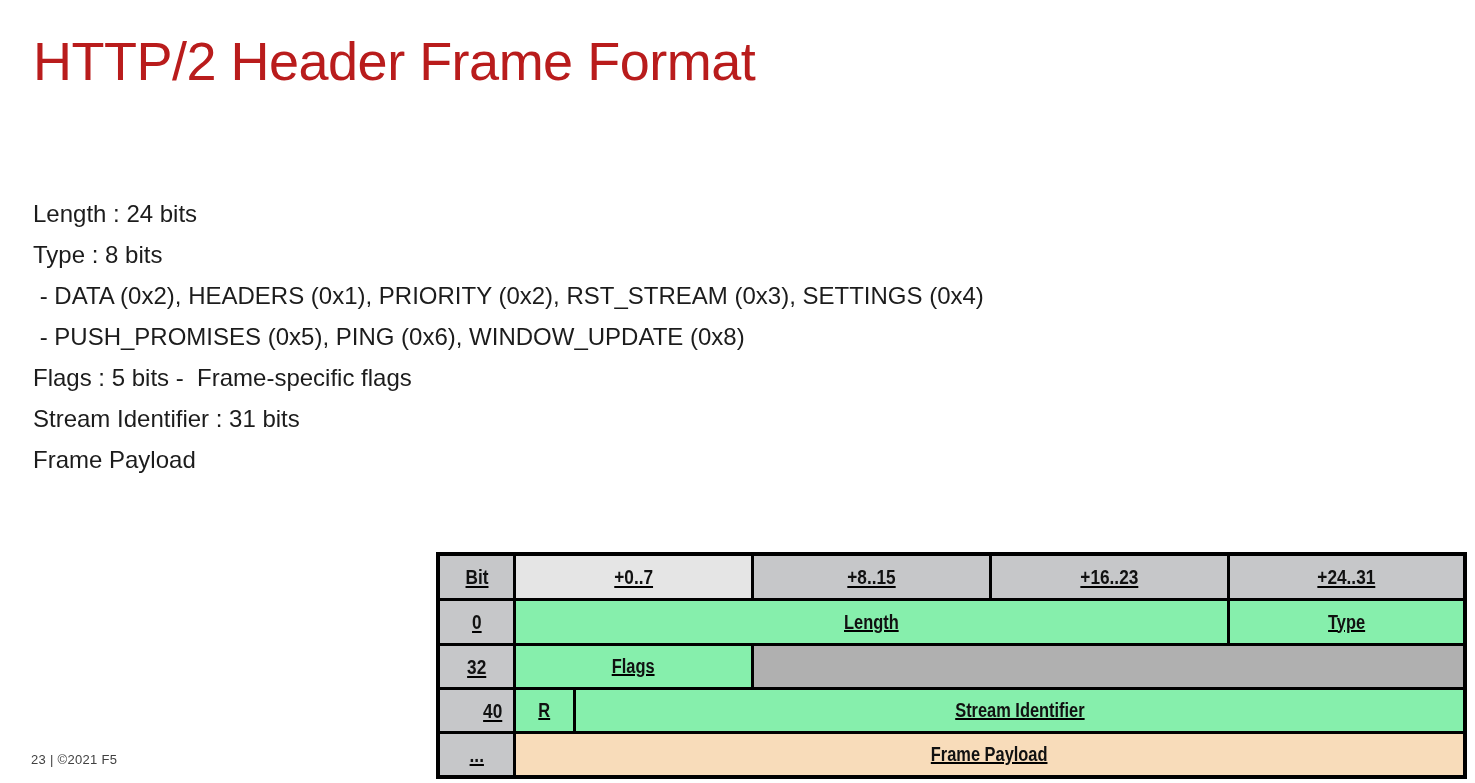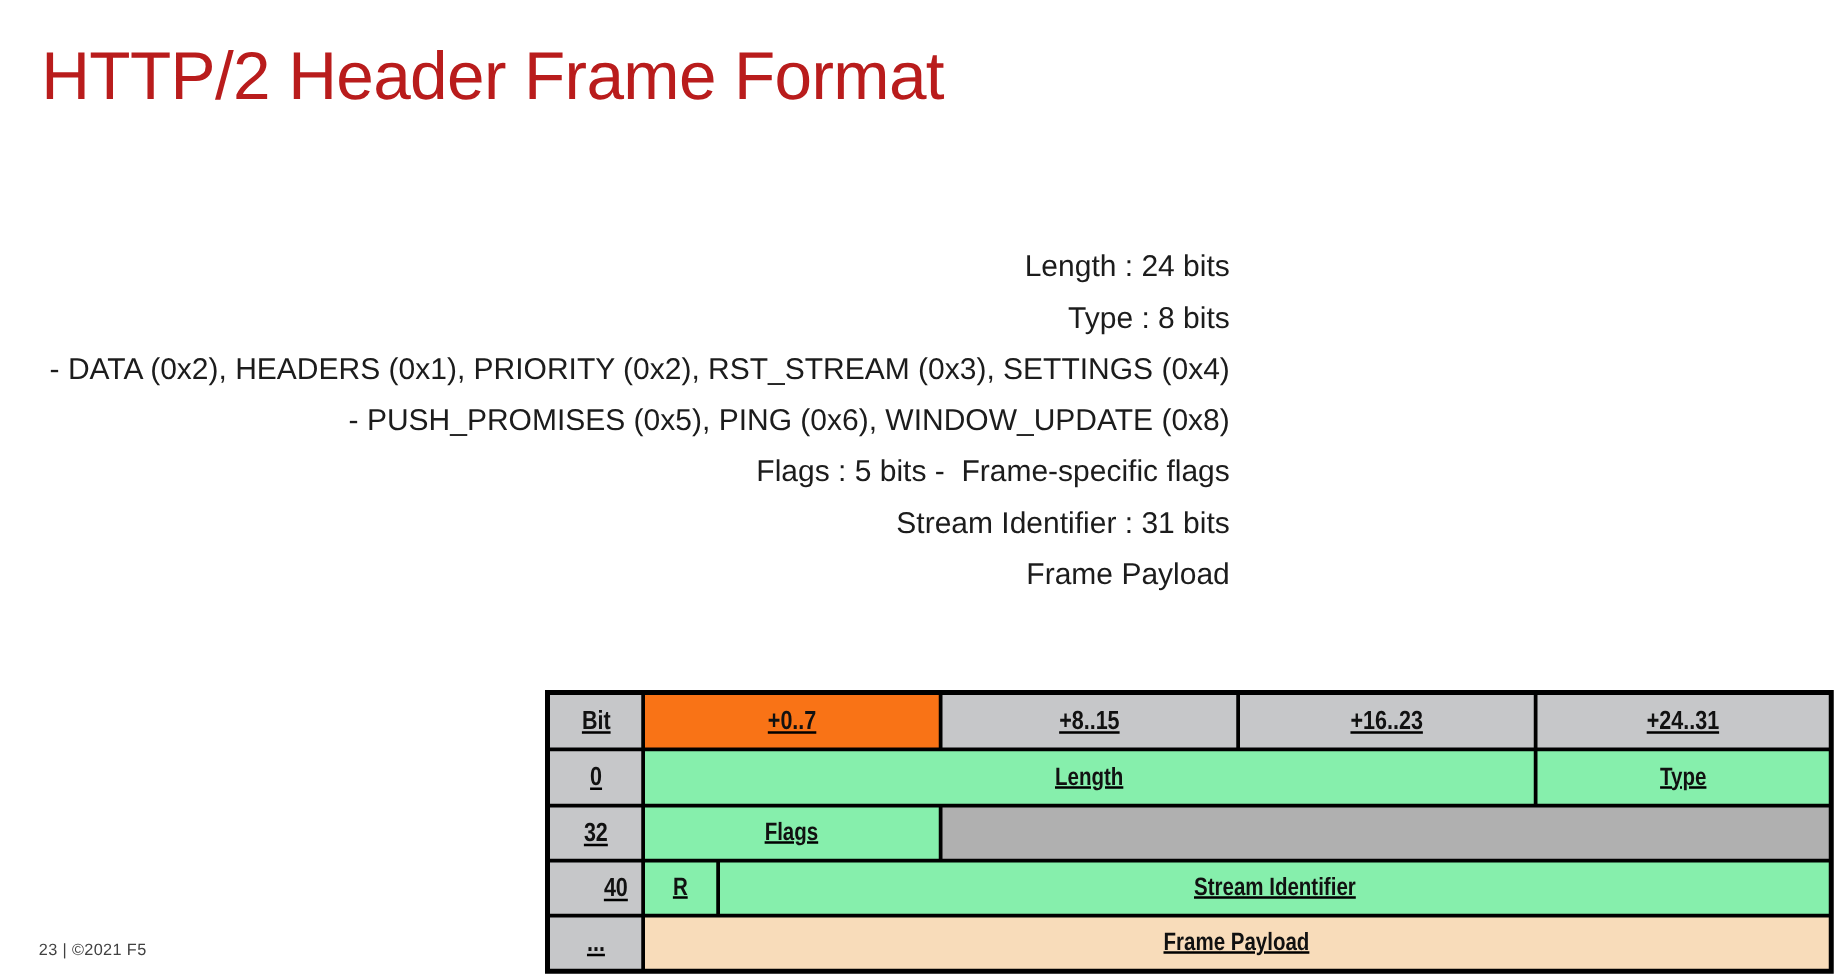--- a/index.html
+++ b/index.html
@@ -25,21 +25,20 @@
     white-space: pre;
   }
 
   .body-text {
     position: absolute;
     left: 33px;
     top: 193px;
     font-size: 24px;
     line-height: 41px;
     color: #1c1c1c;
-    text-align: right;
   }
   .spec-line { white-space: pre-wrap; }
 
   
   .frame-table {
     position: absolute;
     left: 436px;
     top: 552px;
     width: 1031px;
     height: 227px;
@@ -105,21 +104,21 @@
     <div class="spec-line">Flags : 5 bits -  Frame-specific flags</div>
     <div class="spec-line">Stream Identifier : 31 bits</div>
     <div class="spec-line">Frame Payload</div>
   </div>
 
   <div class="frame-table">
 
     <div class="cell bit-cell hdr-cell" style="background-color: rgb(198, 199, 201);">
       <span>Bit</span>
     </div>
-    <div class="cell hdr-cell c2-3" style="background-color: #f97316; align-items: center;">
+    <div class="cell hdr-cell c2-3" style="background-color: #e5e5e5; align-items: center;">
       <span>+0..7</span>
     </div>
     <div class="cell hdr-cell" style="background-color: rgb(198, 199, 201);">
       <span>+8..15</span>
     </div>
     <div class="cell hdr-cell" style="background-color: rgb(198, 199, 201);">
       <span>+16..23</span>
     </div>
     <div class="cell hdr-cell" style="background-color: rgb(198, 199, 201);">
       <span>+24..31</span>

